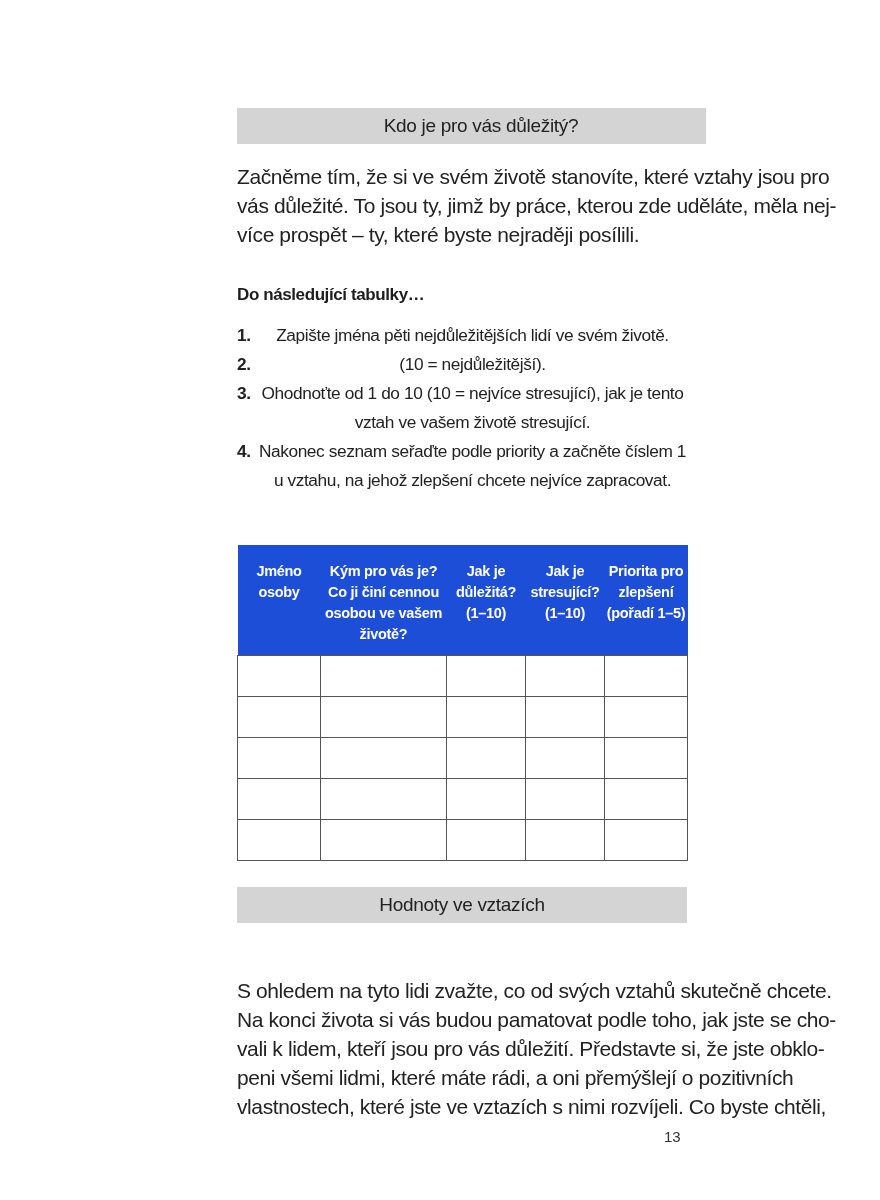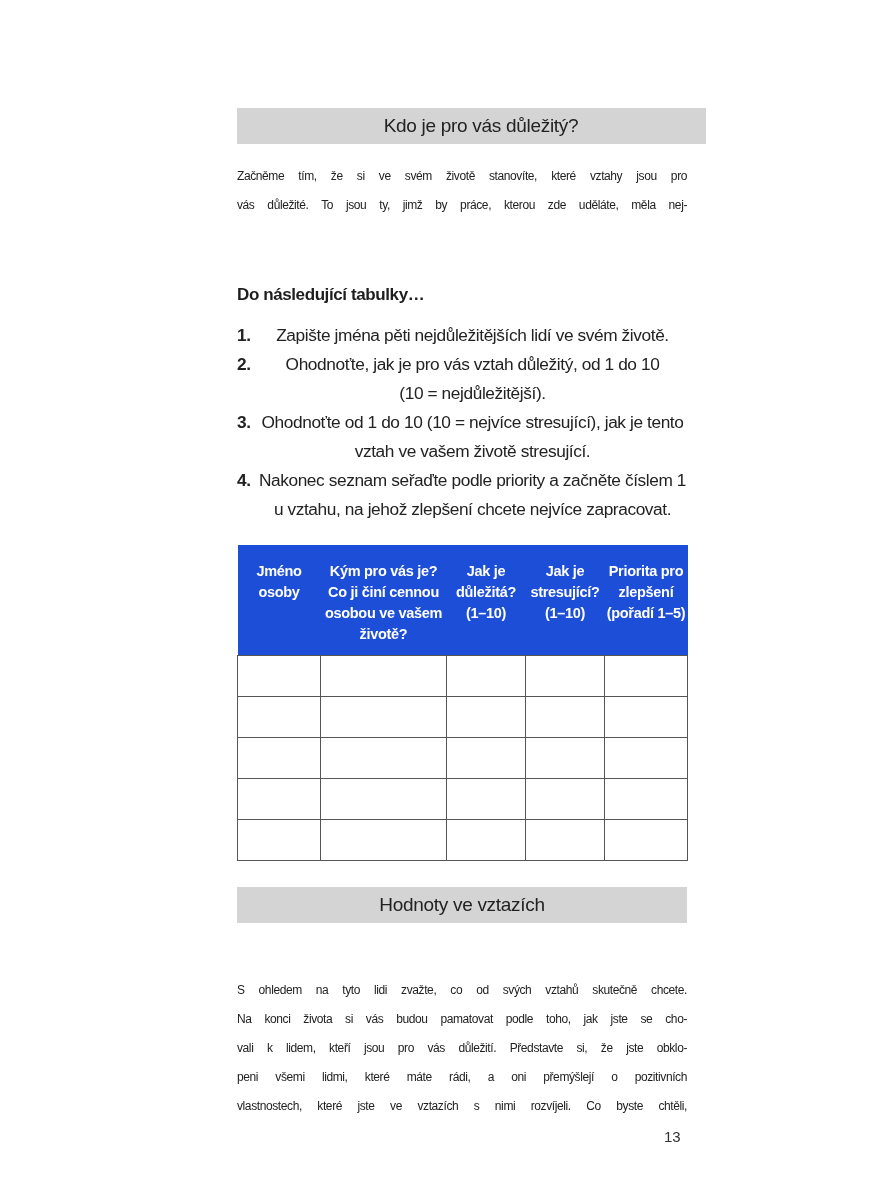--- a/index.html
+++ b/index.html
@@ -2,21 +2,21 @@
 <html><head>
 <meta charset="utf-8">
 <style>
   html, body { margin: 0; padding: 0; background: #ffffff; }
   body { width: 880px; height: 1200px; position: relative; overflow: hidden;
          font-family: "Liberation Sans Narrow", "Liberation Sans", sans-serif; color: #1e1e1e; }
   .page { position: absolute; left: 237px; top: 0; width: 450px; }
   .section-bar { position: absolute; left: 0; width: 450px; height: 36px; background: #d4d4d4;
                  text-align: center; line-height: 36px; font-size: 19px; color: #222;
                  letter-spacing: -0.3px; }
-  .para { position: absolute; left: 0; width: 450px; font-size: 12px; line-height: 29px;
+  .para { position: absolute; left: 0; width: 450px; font-size: 21px; line-height: 29px;
           text-align: justify; letter-spacing: -0.4px; color: #222; }
   .para span.line { display: block; text-align: justify; text-align-last: justify; white-space: nowrap; }
   .para span.line.last { text-align-last: left; }
   .subhead { position: absolute; left: 0; top: 285px; font-size: 17px; font-weight: bold;
              letter-spacing: -0.4px; color: #1e1e1e; text-align: right; }
   .steps { position: absolute; left: 0; top: 321px; width: 450px; margin: 0; padding: 0; list-style: none;
            font-size: 17.3px; line-height: 29px; letter-spacing: -0.4px; color: #222; }
   .steps li { position: relative; padding-left: 21px; }
   .steps li .num { position: absolute; left: 0; top: 0; font-weight: bold; }
   table.ws { position: absolute; left: 0; top: 545px; width: 450px; border-collapse: collapse;
@@ -34,32 +34,32 @@
 
 <div class="page">
 
   <div class="section-bar" style="top:108px;padding-left:19px;">
     <span>Kdo je pro vás důležitý?</span>
   </div>
 
   <div class="para" style="top:162px;">
     <span class="line">Začněme tím, že si ve svém životě stanovíte, které vztahy jsou pro</span>
     <span class="line">vás důležité. To jsou ty, jimž by práce, kterou zde uděláte, měla nej-</span>
+    <span class="line last">více prospět – ty, které byste nejraději posílili.</span>
   </div>
 
   <div class="subhead">Do následující tabulky…</div>
 
   <ol class="steps">
     <li>
       <span class="num">1.</span>
       <span class="bl">Zapište jména pěti nejdůležitějších lidí ve svém životě.</span>
     </li>
     <li>
       <span class="num">2.</span>
-      <span class="bl">Ohodnoťte, jak je pro vás vztah důležitý, od 1 do 10</span>
       <span class="bl">(10 = nejdůležitější).</span>
     </li>
     <li>
       <span class="num">3.</span>
       <span class="bl">Ohodnoťte od 1 do 10 (10 = nejvíce stresující), jak je tento</span>
       <span class="bl">vztah ve vašem životě stresující.</span>
     </li>
     <li>
       <span class="num">4.</span>
       <span class="bl">Nakonec seznam seřaďte podle priority a začněte číslem 1</span>

